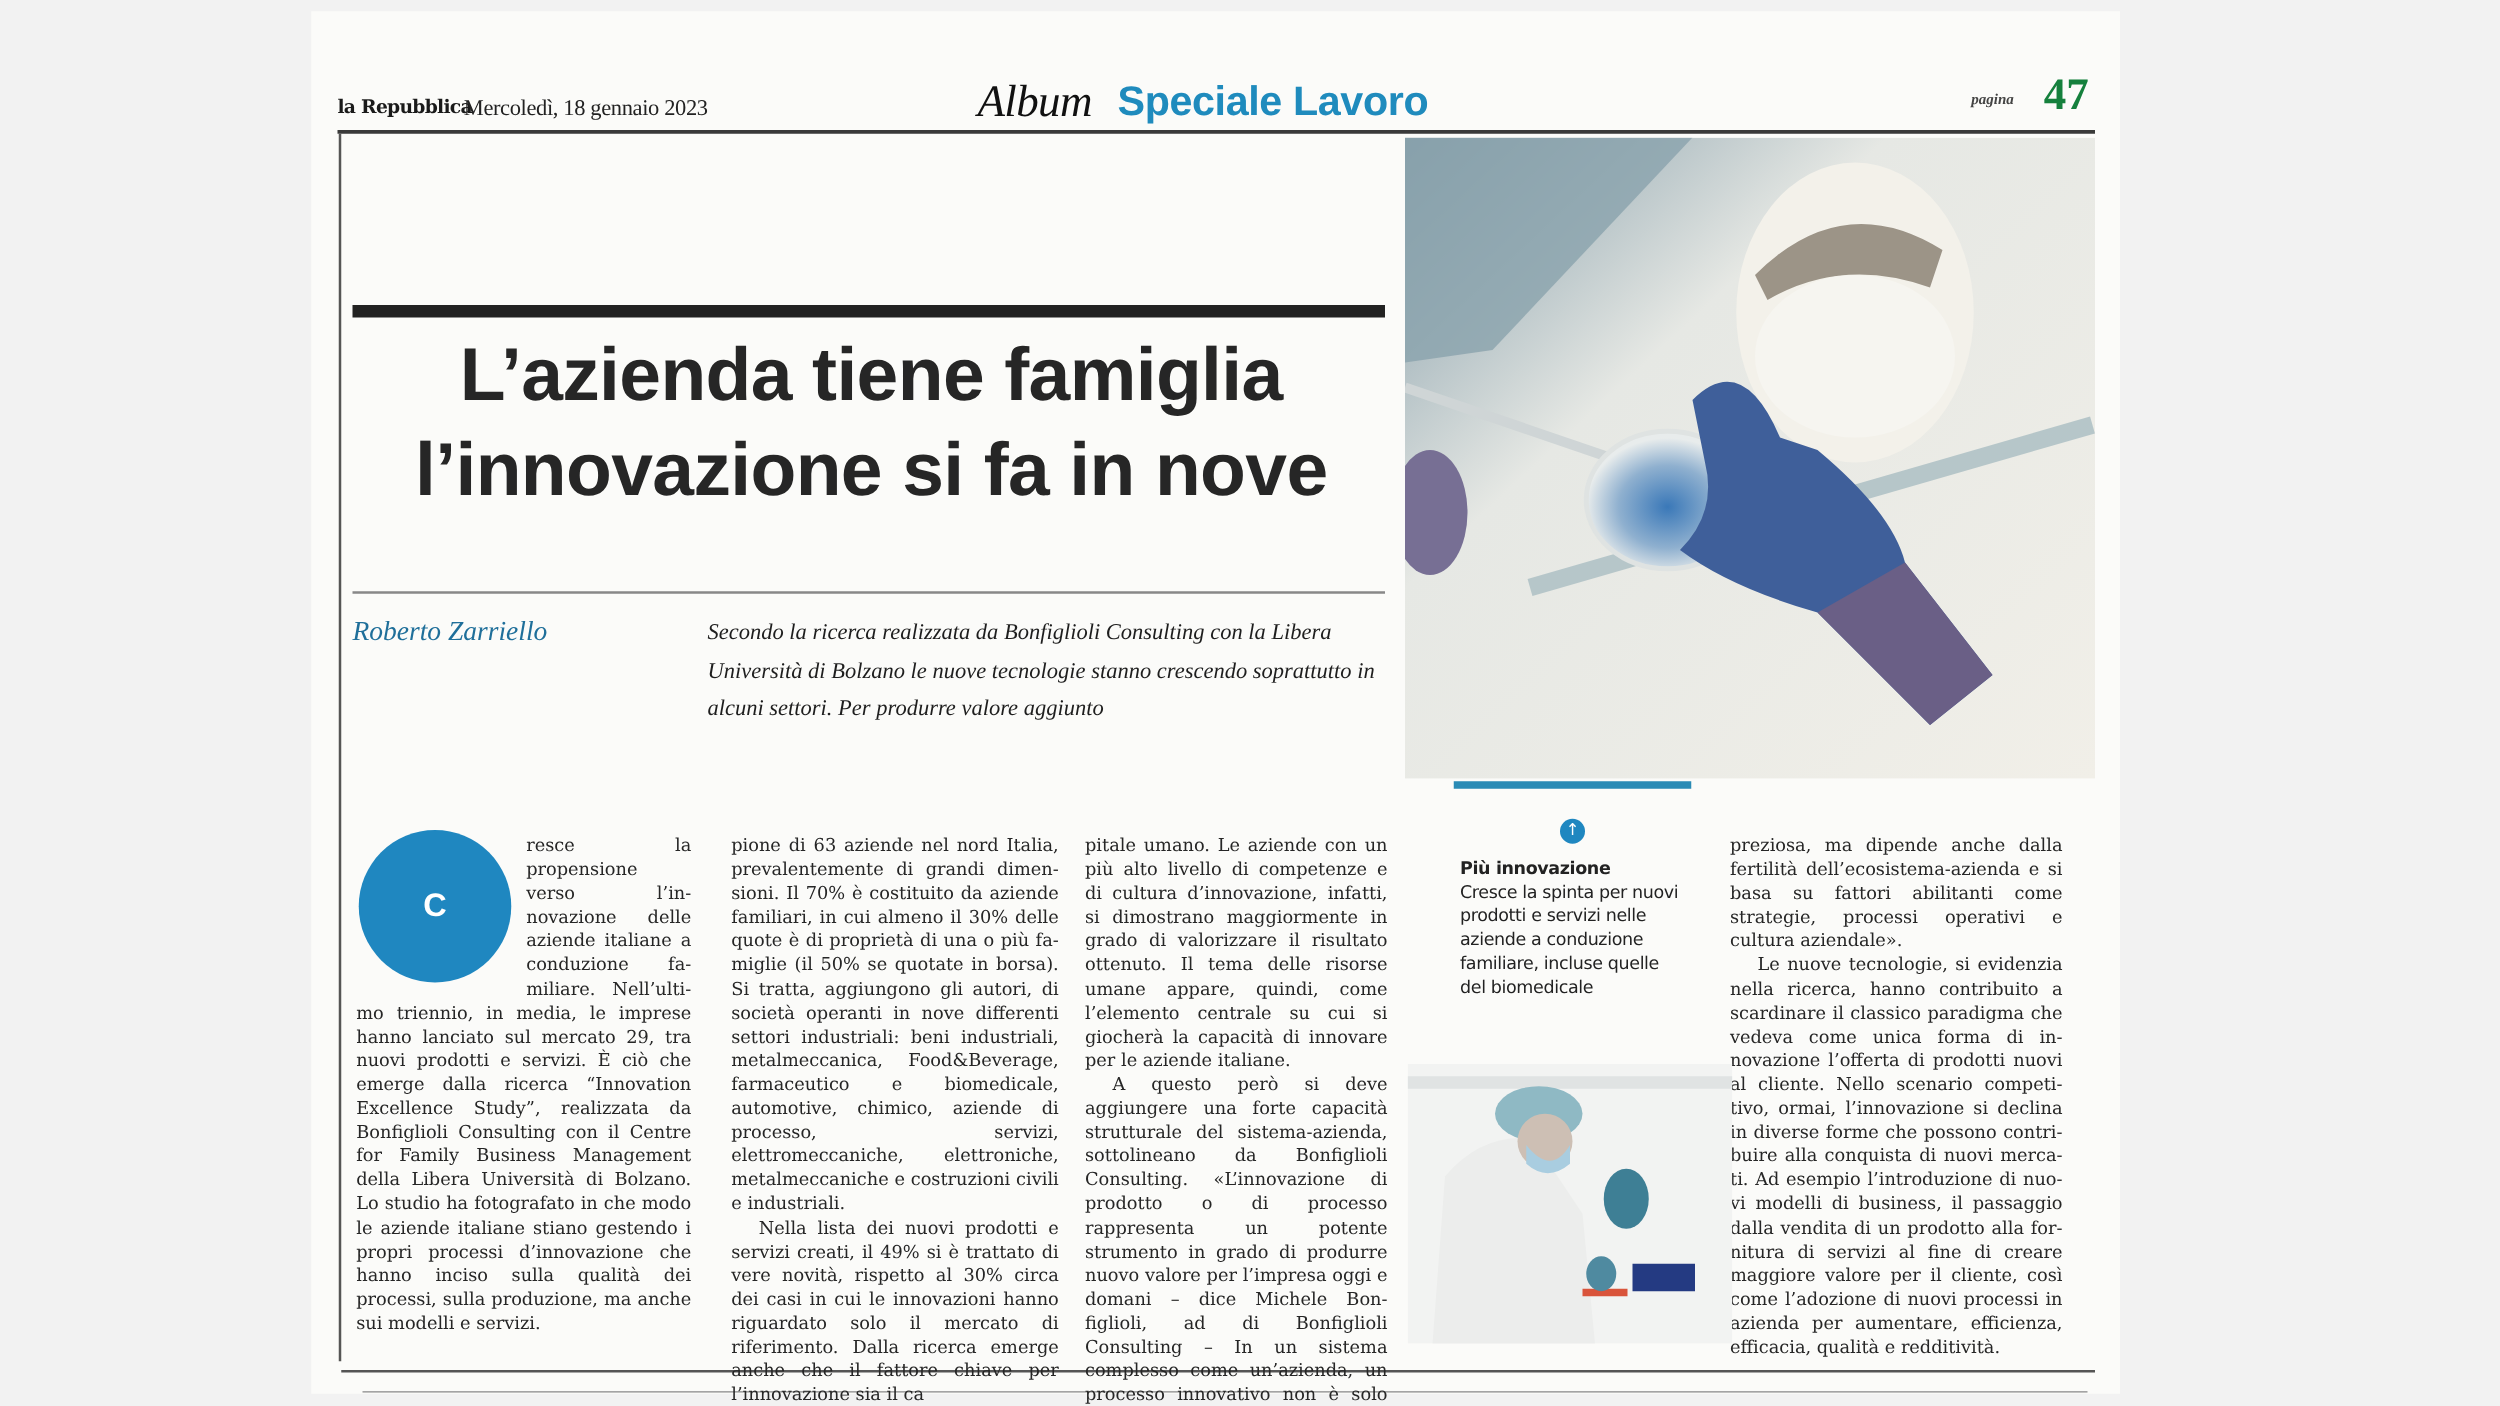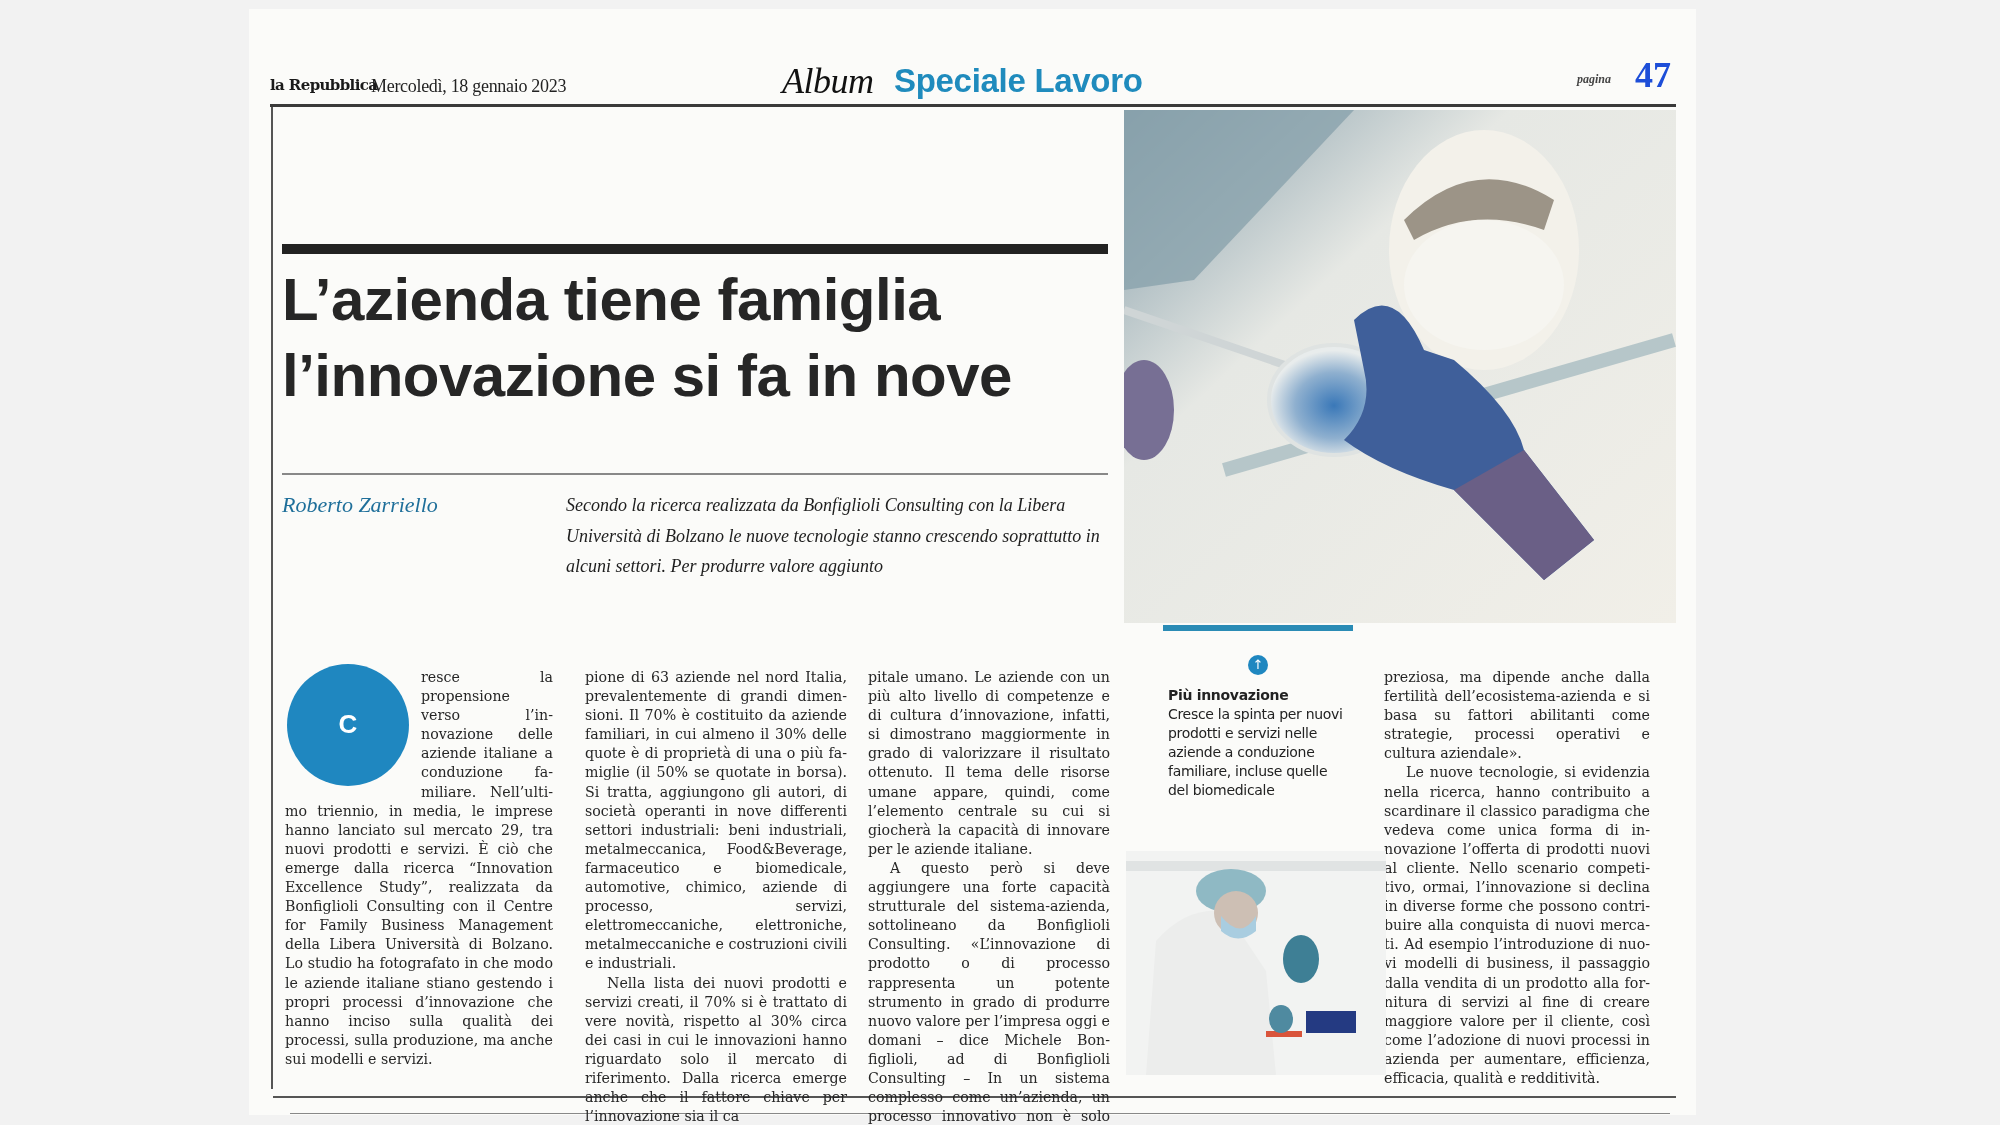--- a/index.html
+++ b/index.html
@@ -4,27 +4,27 @@
 <style>
   html,body{margin:0;padding:0;}
   body{width:2000px;height:1125px;background:#f2f2f2;position:relative;overflow:hidden;font-family:"DejaVu Serif",serif;}
   .page{position:absolute;left:249px;top:9px;width:1447px;height:1106px;background:#fbfbf9;}
   .abs{position:absolute;}
   .masthead-logo{left:270px;top:76px;font-family:"DejaVu Serif",serif;font-weight:bold;font-size:15px;letter-spacing:-0.6px;color:#1a1a1a;}
   .masthead-date{left:371px;top:76px;font-family:"Liberation Serif",serif;font-size:18px;color:#222;letter-spacing:-0.3px;}
   .section-album{left:782px;top:60px;font-family:"Liberation Serif",serif;font-style:italic;font-size:36px;color:#111;letter-spacing:-0.5px;}
   .section-name{left:894px;top:62px;font-family:"Liberation Sans",sans-serif;font-weight:bold;font-size:33px;color:#1f8bbd;letter-spacing:-0.3px;}
   .page-label{left:1577px;top:72px;font-family:"Liberation Serif",serif;font-style:italic;font-weight:bold;font-size:12px;color:#444;}
-  .page-num{left:1635px;top:54px;font-family:"Liberation Serif",serif;font-weight:bold;font-size:36px;color:#1d4ed8;}
+  .page-num{left:1635px;top:54px;font-family:"Liberation Serif",serif;font-weight:bold;font-size:36px;color:#15803d;}
   .rule-top{left:270px;top:104px;width:1406px;height:3px;background:#3a3a3a;}
   .rule-left{left:271px;top:107px;width:2px;height:982px;background:#555;}
   .rule-bottom{left:273px;top:1096px;width:1403px;height:2px;background:#555;}
   .rule-bottom2{left:290px;top:1113px;width:1380px;height:1px;background:#888;}
   .headline-bar{left:282px;top:244px;width:826px;height:10px;background:#222;}
-  .headline{left:282px;top:262px;width:830px;font-family:"Liberation Sans",sans-serif;font-weight:bold;font-size:60px;line-height:76px;color:#262626;letter-spacing:-0.5px;}
+  .headline{left:282px;top:262px;width:830px;font-family:"Liberation Sans",sans-serif;font-weight:bold;font-size:60px;line-height:76px;color:#262626;letter-spacing:-0.5px;text-align:center;}
   .sub-rule{left:282px;top:473px;width:826px;height:2px;background:#888;}
   .byline{left:282px;top:492px;font-family:"Liberation Serif",serif;font-style:italic;font-size:22px;color:#1f6f9a;}
   .summary{left:566px;top:490px;width:540px;font-family:Liberation Serif, serif;font-style:italic;font-size:18px;line-height:30.5px;color:#1e1e1e;}
   .col{position:absolute;font-family:"DejaVu Serif",serif;font-size:14.2px;line-height:19.1px;color:#262626;text-align:justify;hyphens:manual;}
   .col p{margin:0;}
   .col p.ind{text-indent:22px;}
   .col1{left:285px;top:668px;width:268px;}
   .col2{left:585px;top:668px;width:262px;}
   .col3{left:868px;top:668px;width:242px;}
   .col4{left:1384px;top:668px;width:266px;}
@@ -61,21 +61,21 @@
 <div class="abs sub-rule"></div>
 <div class="abs byline">Roberto Zarriello</div>
 <div class="abs summary">Secondo la ricerca realizzata da Bonfiglioli Consulting con la Libera Università di Bolzano le nuove tecnologie stanno crescendo soprattutto in alcuni settori. Per produrre valore aggiunto</div>
 
 <div class="col col1">
   <div class="dropcap">C</div>
   <p>resce la propensione verso l’in­novazione delle aziende italiane a conduzione fa­miliare. Nell’ulti­mo triennio, in media, le imprese hanno lanciato sul mercato 29, tra nuovi prodotti e servizi. È ciò che emerge dalla ricer­ca “Innovation Excellence Study”, realizzata da Bonfiglioli Consulting con il Centre for Family Business Ma­nagement della Libera Università di Bolzano. Lo studio ha fotografato in che modo le aziende italiane stiano gestendo i propri processi d’innova­zione che hanno inciso sulla qualità dei processi, sulla produzione, ma anche sui modelli e servizi.</p>
 </div>
 <div class="col col2">
   <p>pione di 63 aziende nel nord Italia, prevalentemente di grandi dimen­sioni. Il 70% è costituito da aziende familiari, in cui almeno il 30% delle quote è di proprietà di una o più fa­miglie (il 50% se quotate in borsa). Si tratta, aggiungono gli autori, di so­cietà operanti in nove differenti set­tori industriali: beni industriali, me­talmeccanica, Food&amp;Beverage, far­maceutico e biomedicale, automoti­ve, chimico, aziende di processo, servizi, elettromeccaniche, elettro­niche, metalmeccaniche e costru­zioni civili e industriali.</p>
-  <p class="ind">Nella lista dei nuovi prodotti e ser­vizi creati, il 70% si è trattato di vere novità, rispetto al 30% circa dei casi in cui le innovazioni hanno riguarda­to solo il mercato di riferimento. Dal­la ricerca emerge anche che il fatto­re chiave per l’innovazione sia il ca­</p>
+  <p class="ind">Nella lista dei nuovi prodotti e ser­vizi creati, il 49% si è trattato di vere novità, rispetto al 30% circa dei casi in cui le innovazioni hanno riguarda­to solo il mercato di riferimento. Dal­la ricerca emerge anche che il fatto­re chiave per l’innovazione sia il ca­</p>
 </div>
 <div class="col col3">
   <p>pitale umano. Le aziende con un più alto livello di competenze e di cultu­ra d’innovazione, infatti, si dimostra­no maggiormente in grado di valo­rizzare il risultato ottenuto. Il tema delle risorse umane appare, quindi, come l’elemento centrale su cui si giocherà la capacità di innovare per le aziende italiane.</p>
   <p class="ind">A questo però si deve aggiungere una forte capacità strutturale del si­stema-azienda, sottolineano da Bon­figlioli Consulting. «L’innovazione di prodotto o di processo rappresen­ta un potente strumento in grado di produrre nuovo valore per l’impre­sa oggi e domani – dice Michele Bon­figlioli, ad di Bonfiglioli Consulting – In un sistema complesso come un’azienda, un processo innovativo non è solo frutto della creatività del singolo individuo, che resta sempre</p>
 </div>
 <div class="col col4">
   <p>preziosa, ma dipende anche dalla fertilità dell’ecosistema-azienda e si basa su fattori abilitanti come strate­gie, processi operativi e cultura aziendale».</p>
   <p class="ind">Le nuove tecnologie, si evidenzia nella ricerca, hanno contribuito a scardinare il classico paradigma che vedeva come unica forma di in­novazione l’offerta di prodotti nuo­vi al cliente. Nello scenario competi­tivo, ormai, l’innovazione si declina in diverse forme che possono contri­buire alla conquista di nuovi merca­ti. Ad esempio l’introduzione di nuo­vi modelli di business, il passaggio dalla vendita di un prodotto alla for­nitura di servizi al fine di creare mag­giore valore per il cliente, così come l’adozione di nuovi processi in azien­da per aumentare, efficienza, effica­cia, qualità e redditività.</p>
 </div>
 

